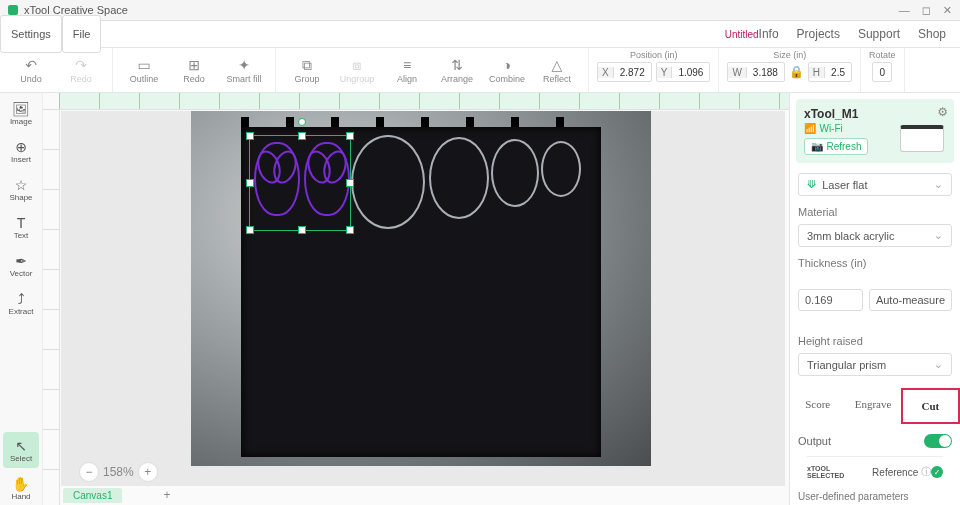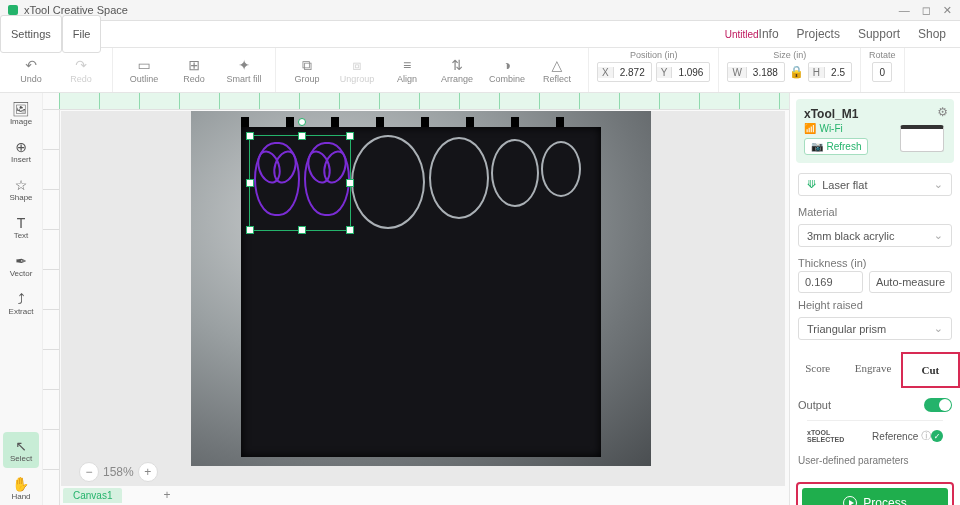--- a/index.html
+++ b/index.html
@@ -60,21 +60,21 @@
 .devcard{background:#e6f7ed;border-radius:4px;margin:6px;padding:8px;position:relative;}
 .devcard .gear{position:absolute;top:6px;right:6px;color:#888;}
 .devname{font-weight:600;font-size:12px;color:#333;}
 .wifi{color:#24b36b;font-size:10px;display:flex;align-items:center;gap:3px;margin-top:2px;}
 .refresh{display:inline-flex;align-items:center;gap:3px;border:1px solid #a5dec0;border-radius:3px;padding:2px 6px;font-size:10px;color:#24b36b;background:#fff;margin-top:4px;}
 .devimg{position:absolute;right:10px;top:26px;width:42px;height:22px;background:#fff;border:1px solid #ccc;border-radius:3px;border-top:4px solid #333;}
 .selrow{display:flex;align-items:center;border:1px solid #ddd;border-radius:3px;margin:4px 8px;padding:4px 8px;font-size:11px;color:#555;}
 .selrow .caret{margin-left:auto;color:#aaa;}
 .flabel{font-size:11px;color:#777;margin:6px 8px 2px;}
 .inp{border:1px solid #ddd;border-radius:3px;padding:4px 6px;font-size:11px;color:#555;}
-.hrow{display:flex;gap:6px;margin:0 8px;}
+.hrow{display:flex;gap:6px;margin:18px 8px;}
 .tabs3{display:flex;margin-top:8px;font-family:Liberation Serif, serif;}
 .tabs3 .t{flex:1;text-align:center;padding:10px 0;font-size:11px;color:#666;}
 .tabs3 .t.active{border:2px solid #d82a54;color:#333;font-weight:600;}
 .outrow{display:flex;align-items:center;margin:10px 8px 6px;font-size:11px;color:#666;}
 .toggle{width:28px;height:14px;background:#24b36b;border-radius:8px;margin-left:auto;position:relative;}
 .toggle::after{content:"";position:absolute;right:1px;top:1px;width:12px;height:12px;background:#fff;border-radius:50%;}
 .ref{display:flex;align-items:center;margin:2px 17px;font-size:10px;color:#555;border-top:1px solid #eee;padding-top:8px;}
 .ref .chk{width:12px;height:12px;border-radius:50%;background:#24b36b;margin-left:auto;display:flex;align-items:center;justify-content:center;color:#fff;font-size:8px;}
 .userp{font-size:10px;color:#777;margin:10px 8px;}
 .process{margin:6px;padding:4px;border:2px solid #d82a54;border-radius:4px;}

